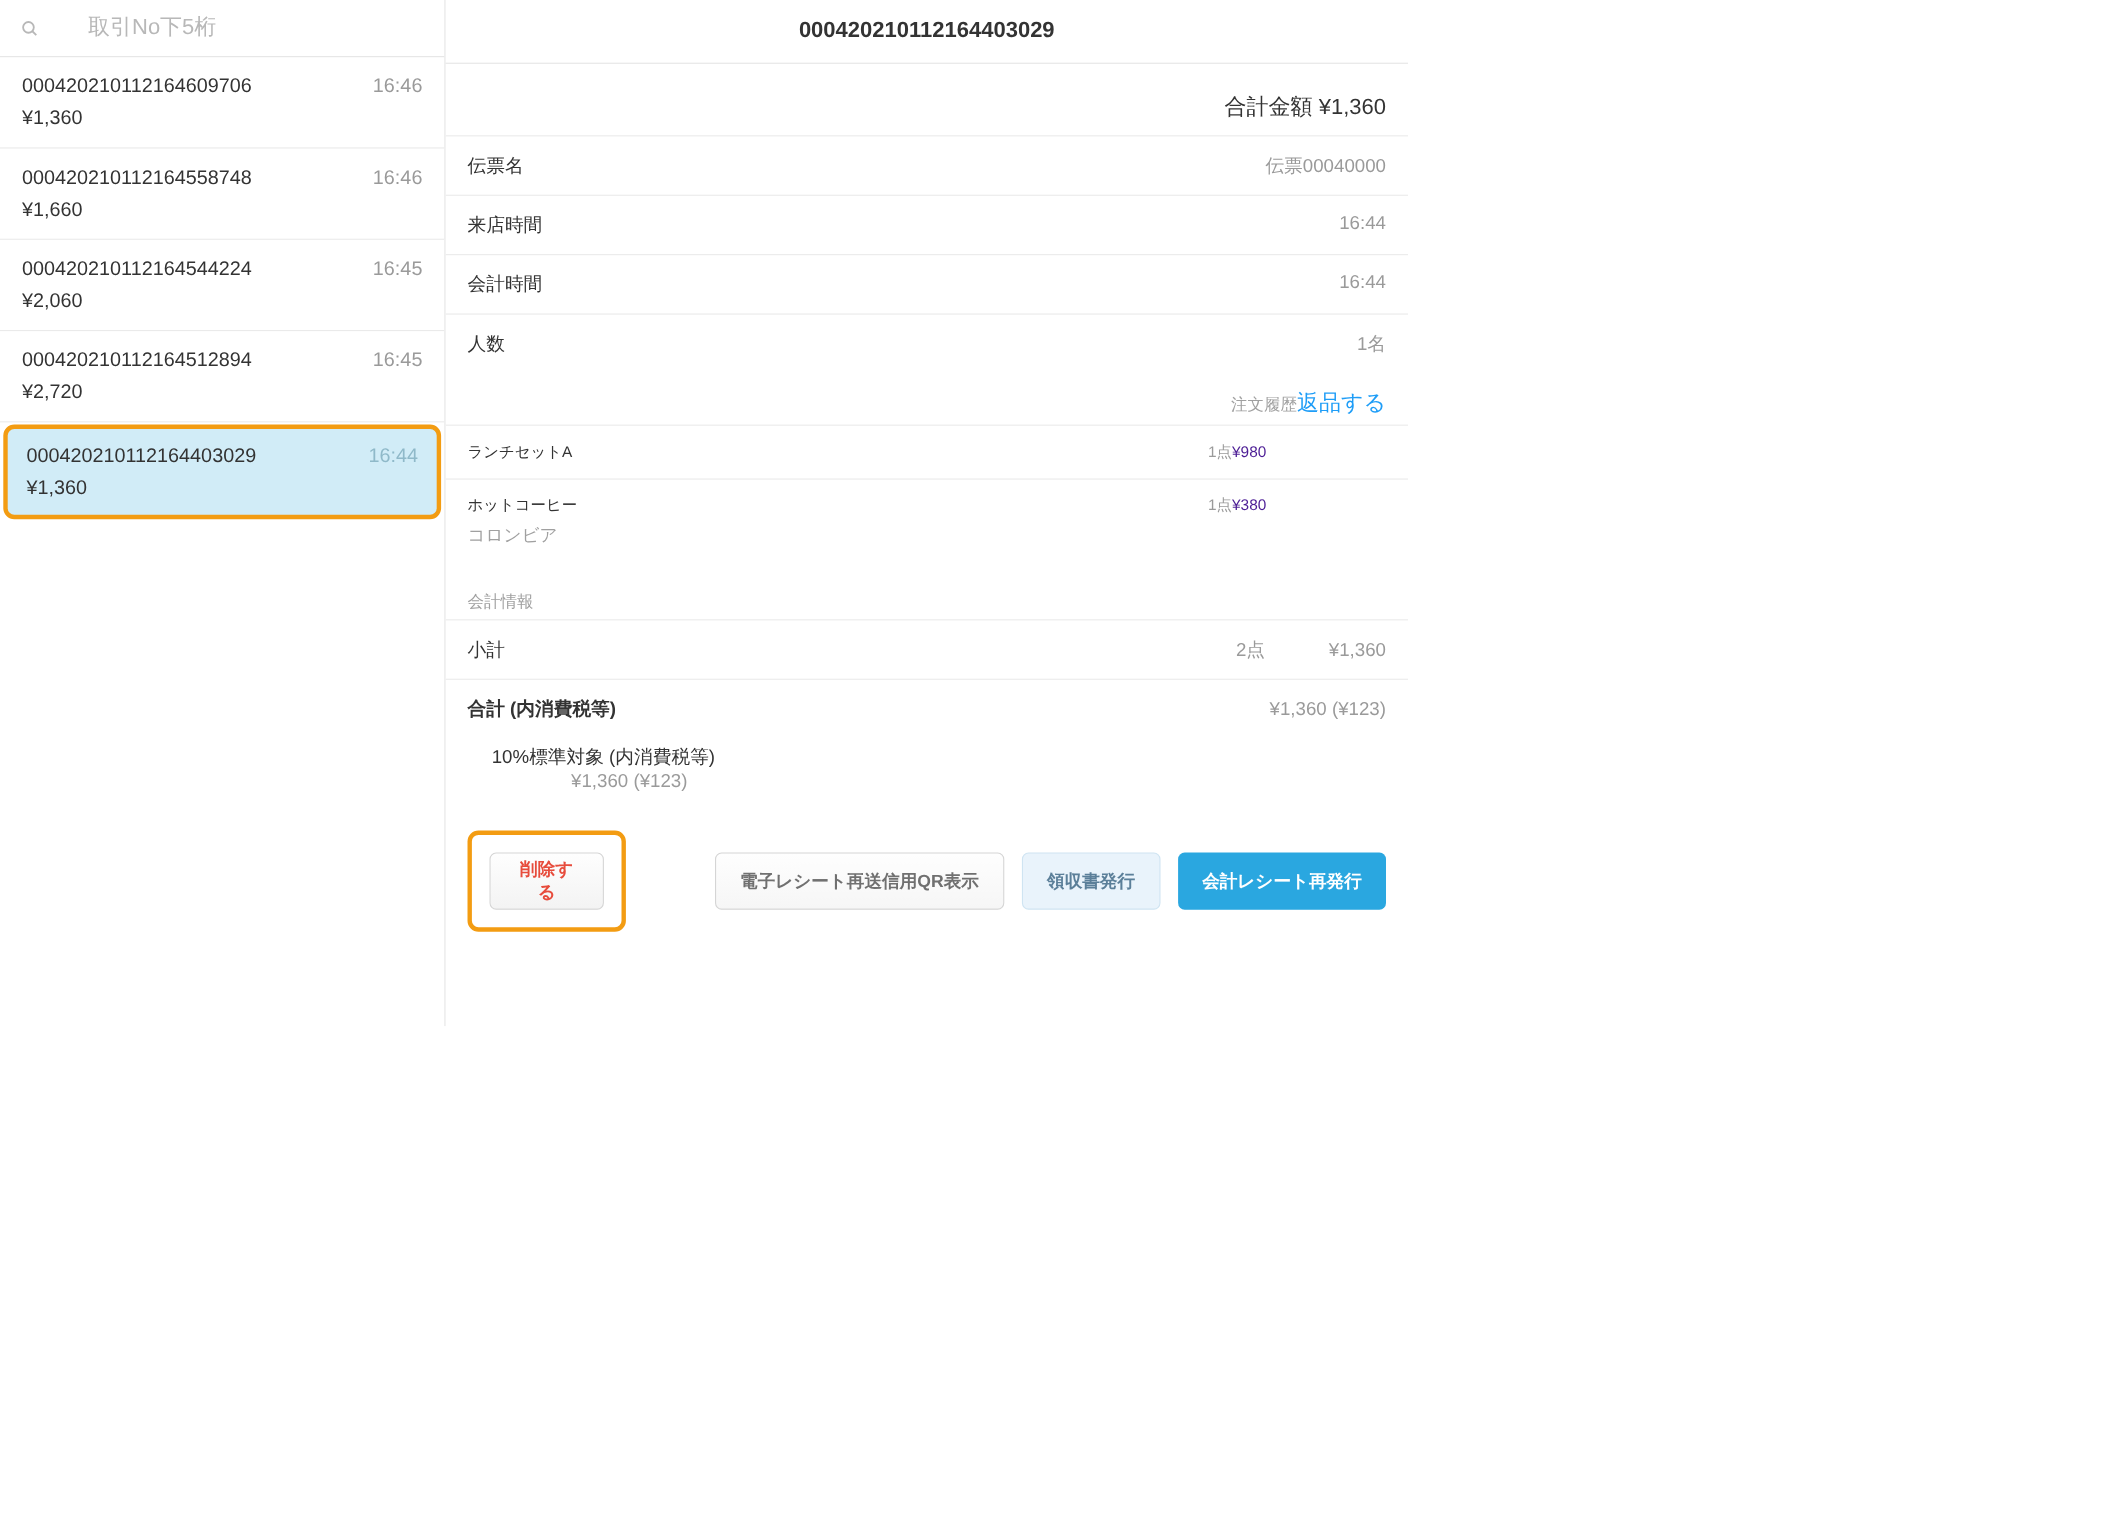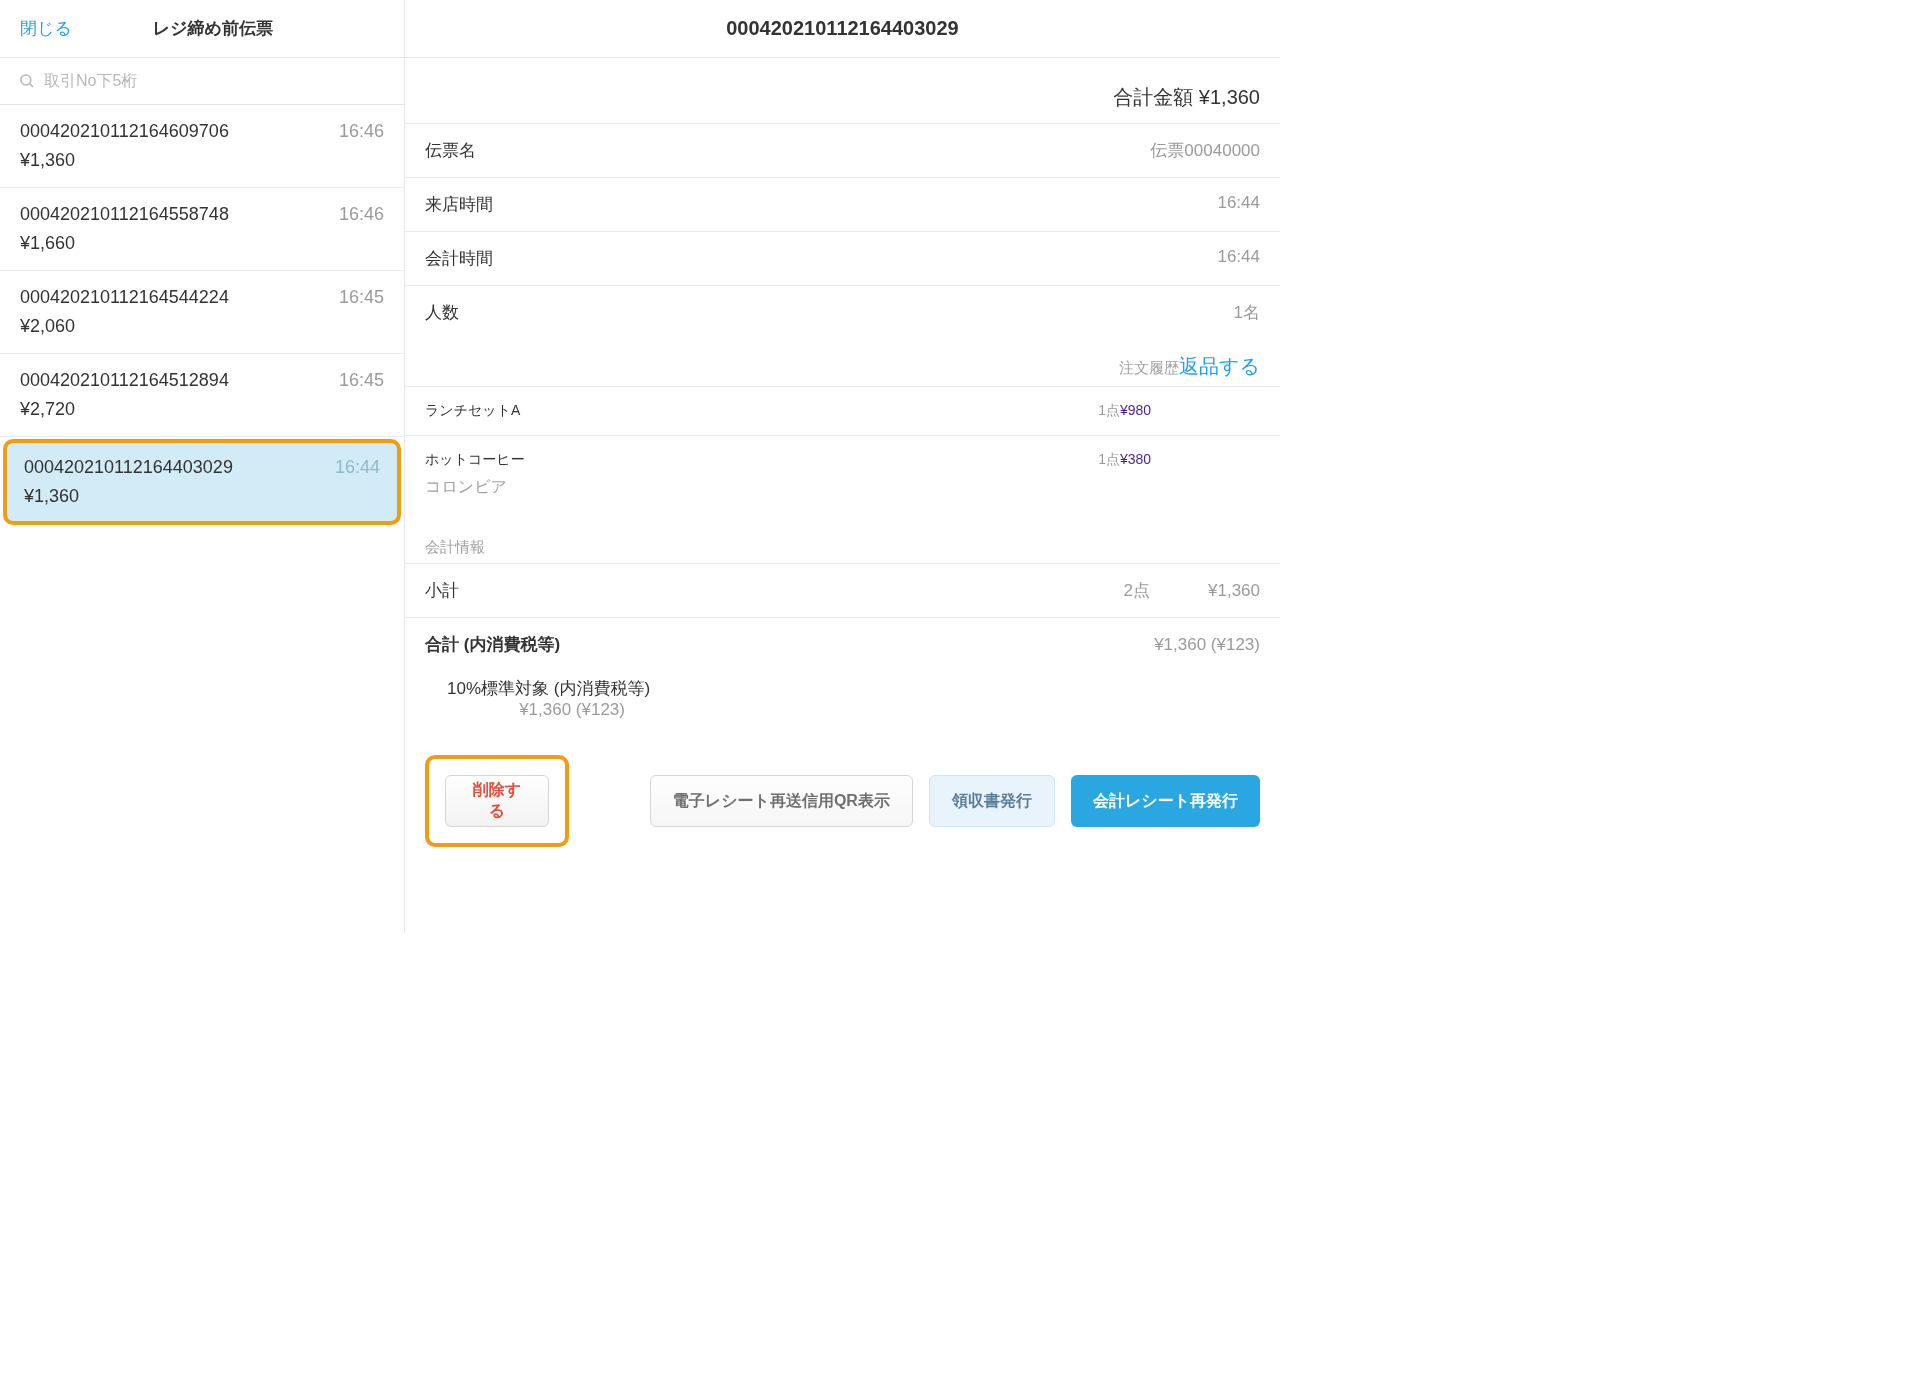--- a/index.html
+++ b/index.html
@@ -11,21 +11,21 @@
   height: 933px;
   overflow: hidden;
 }
 .app { display: flex; height: 100%; }
 .sidebar { width: 405px; border-right: 1px solid #e5e5e5; display: flex; flex-direction: column; }
 .topbar { display: flex; align-items: center; height: 58px; border-bottom: 1px solid #e5e5e5; padding: 0 20px; }
 .close-btn { color: #1e9df7; font-size: 17px; background: none; border: none; cursor: pointer; padding: 0; font-family: inherit; }
 .topbar-title { flex: 1; text-align: center; font-weight: 700; font-size: 17px; margin-left: -30px; }
 .search-wrap { border-bottom: 1px solid #e5e5e5; padding: 14px 18px; display: flex; align-items: center; color: #b8b8b8; }
 .search-icon { margin-right: 8px; display: inline-flex; }
-.search-input { border: none; outline: none; font-size: 16px; color: #c2410c; flex: 1; background: transparent; font-family: inherit; }
+.search-input { border: none; outline: none; font-size: 20px; color: #c2410c; flex: 1; background: transparent; font-family: inherit; margin-left: 36px; }
 .search-input::placeholder { color: #b8b8b8; }
 .tx-list { flex: 1; overflow-y: auto; }
 .tx-item { padding: 16px 20px 16px 20px; border-bottom: 1px solid #eaeaea; cursor: pointer; position: relative; }
 .tx-row1 { display: flex; justify-content: space-between; align-items: baseline; }
 .tx-id { font-size: 18px; color: #333; }
 .tx-time { font-size: 18px; color: #9a9a9a; }
 .tx-amt { font-size: 18px; margin-top: 8px; color: #333; }
 .tx-item.selected { background: #d1ecf7; border: 4px solid #f39c12; border-radius: 10px; margin: 2px 3px; padding: 14px 17px; }
 .tx-item.selected .tx-time { color: #8fb9c9; }
 
@@ -59,24 +59,20 @@
 .btn-outline { background: linear-gradient(#fefefe,#f6f6f6); border: 1px solid #d5d5d5; color: #707070; font-weight: 600; }
 .btn-light { background: #e9f3fb; border: 1px solid #cfe4f2; color: #5b7f99; font-weight: 600; }
 .btn-primary { background: #2aa7e0; border: none; color: #fff; font-weight: 700; }
 .spacer { flex: 1; }
 </style>
 </head>
 <body>
 
 <div class="app">
   <aside class="sidebar">
-    <div class="topbar">
-      <button class="close-btn">閉じる</button>
-      <div class="topbar-title">レジ締め前伝票</div>
-    </div>
     <div class="search-wrap">
       <span class="search-icon">
         <svg width="18" height="18" viewBox="0 0 24 24" fill="none" stroke="#b8b8b8" stroke-width="2.2">
             <circle cx="10.5" cy="10.5" r="6.5"></circle>
             <line x1="20" y1="20" x2="15.2" y2="15.2"></line>
           </svg>
       </span>
       <input class="search-input" placeholder="取引No下5桁" style="">
     </div>
     <div class="tx-list">

